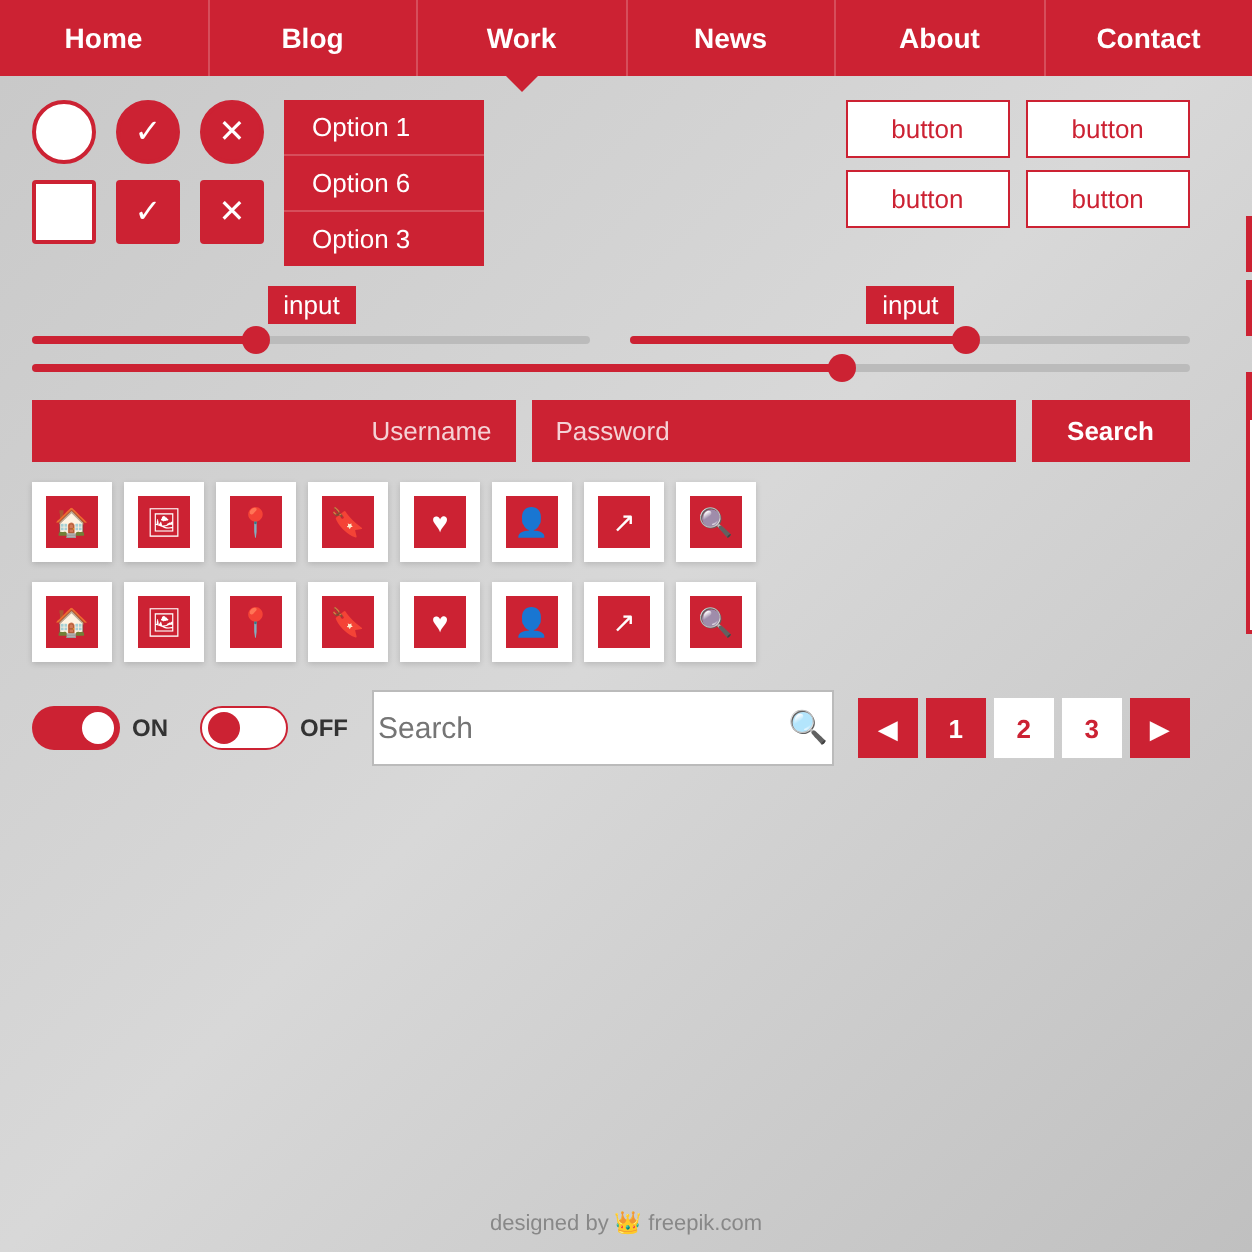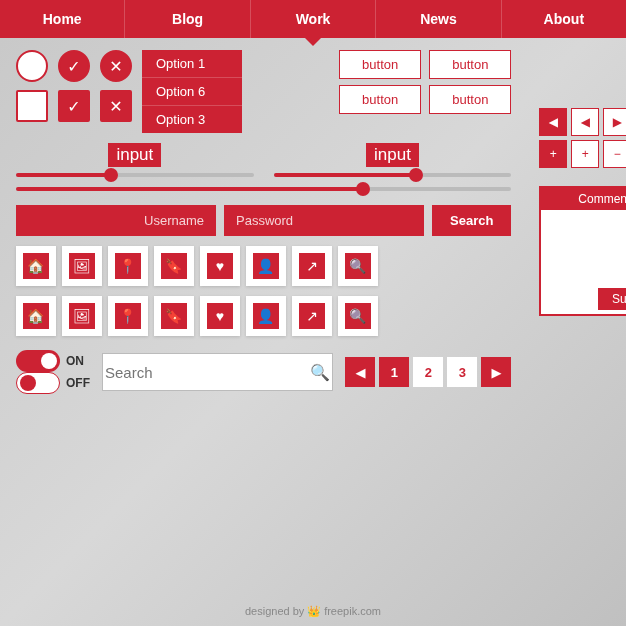--- a/index.html
+++ b/index.html
@@ -133,21 +133,21 @@
       min-width: 80px;
       text-align: center;
     }
     .slider-group {
       flex: 1;
       display: flex;
       flex-direction: column;
       gap: 4px;
     }
     .slider-label {
-      font-size: 17px;
+      font-size: 13px;
       color: #cc2233;
       background: #cc2233;
       color: white;
       padding: 2px 8px;
       display: inline-block;
       align-self: center;
     }
     .slider-track {
       height: 4px;
       background: #bbb;
@@ -289,22 +289,22 @@
     .bottom-row {
       display: flex;
       gap: 12px;
       align-items: center;
       margin-top: 4px;
     }
 
     
     .toggle-group {
       display: flex;
-      flex-direction: column;
-      gap: 0;
+      flex-direction: row;
+      gap: 16px;
     }
     .toggle-row {
       display: flex;
       align-items: center;
       gap: 6px;
     }
     .toggle-on {
       width: 44px;
       height: 22px;
       background: #cc2233;
@@ -446,20 +446,21 @@
 </head>
 <body>
 
 <nav>
   <div class="navbar" id="navbar-container">
       <div class="nav-item">Home</div>
       <div class="nav-item">Blog</div>
       <div class="nav-item active">Work</div>
       <div class="nav-item">News</div>
       <div class="nav-item">About</div>
+      <div class="nav-item">Contact</div>
     </div>
 </nav>
 
 <div class="main-layout">
   <div class="left-panel">
 
     <div class="row1">
 
       <div class="checkboxes-group">
         <div class="checkbox-row">

